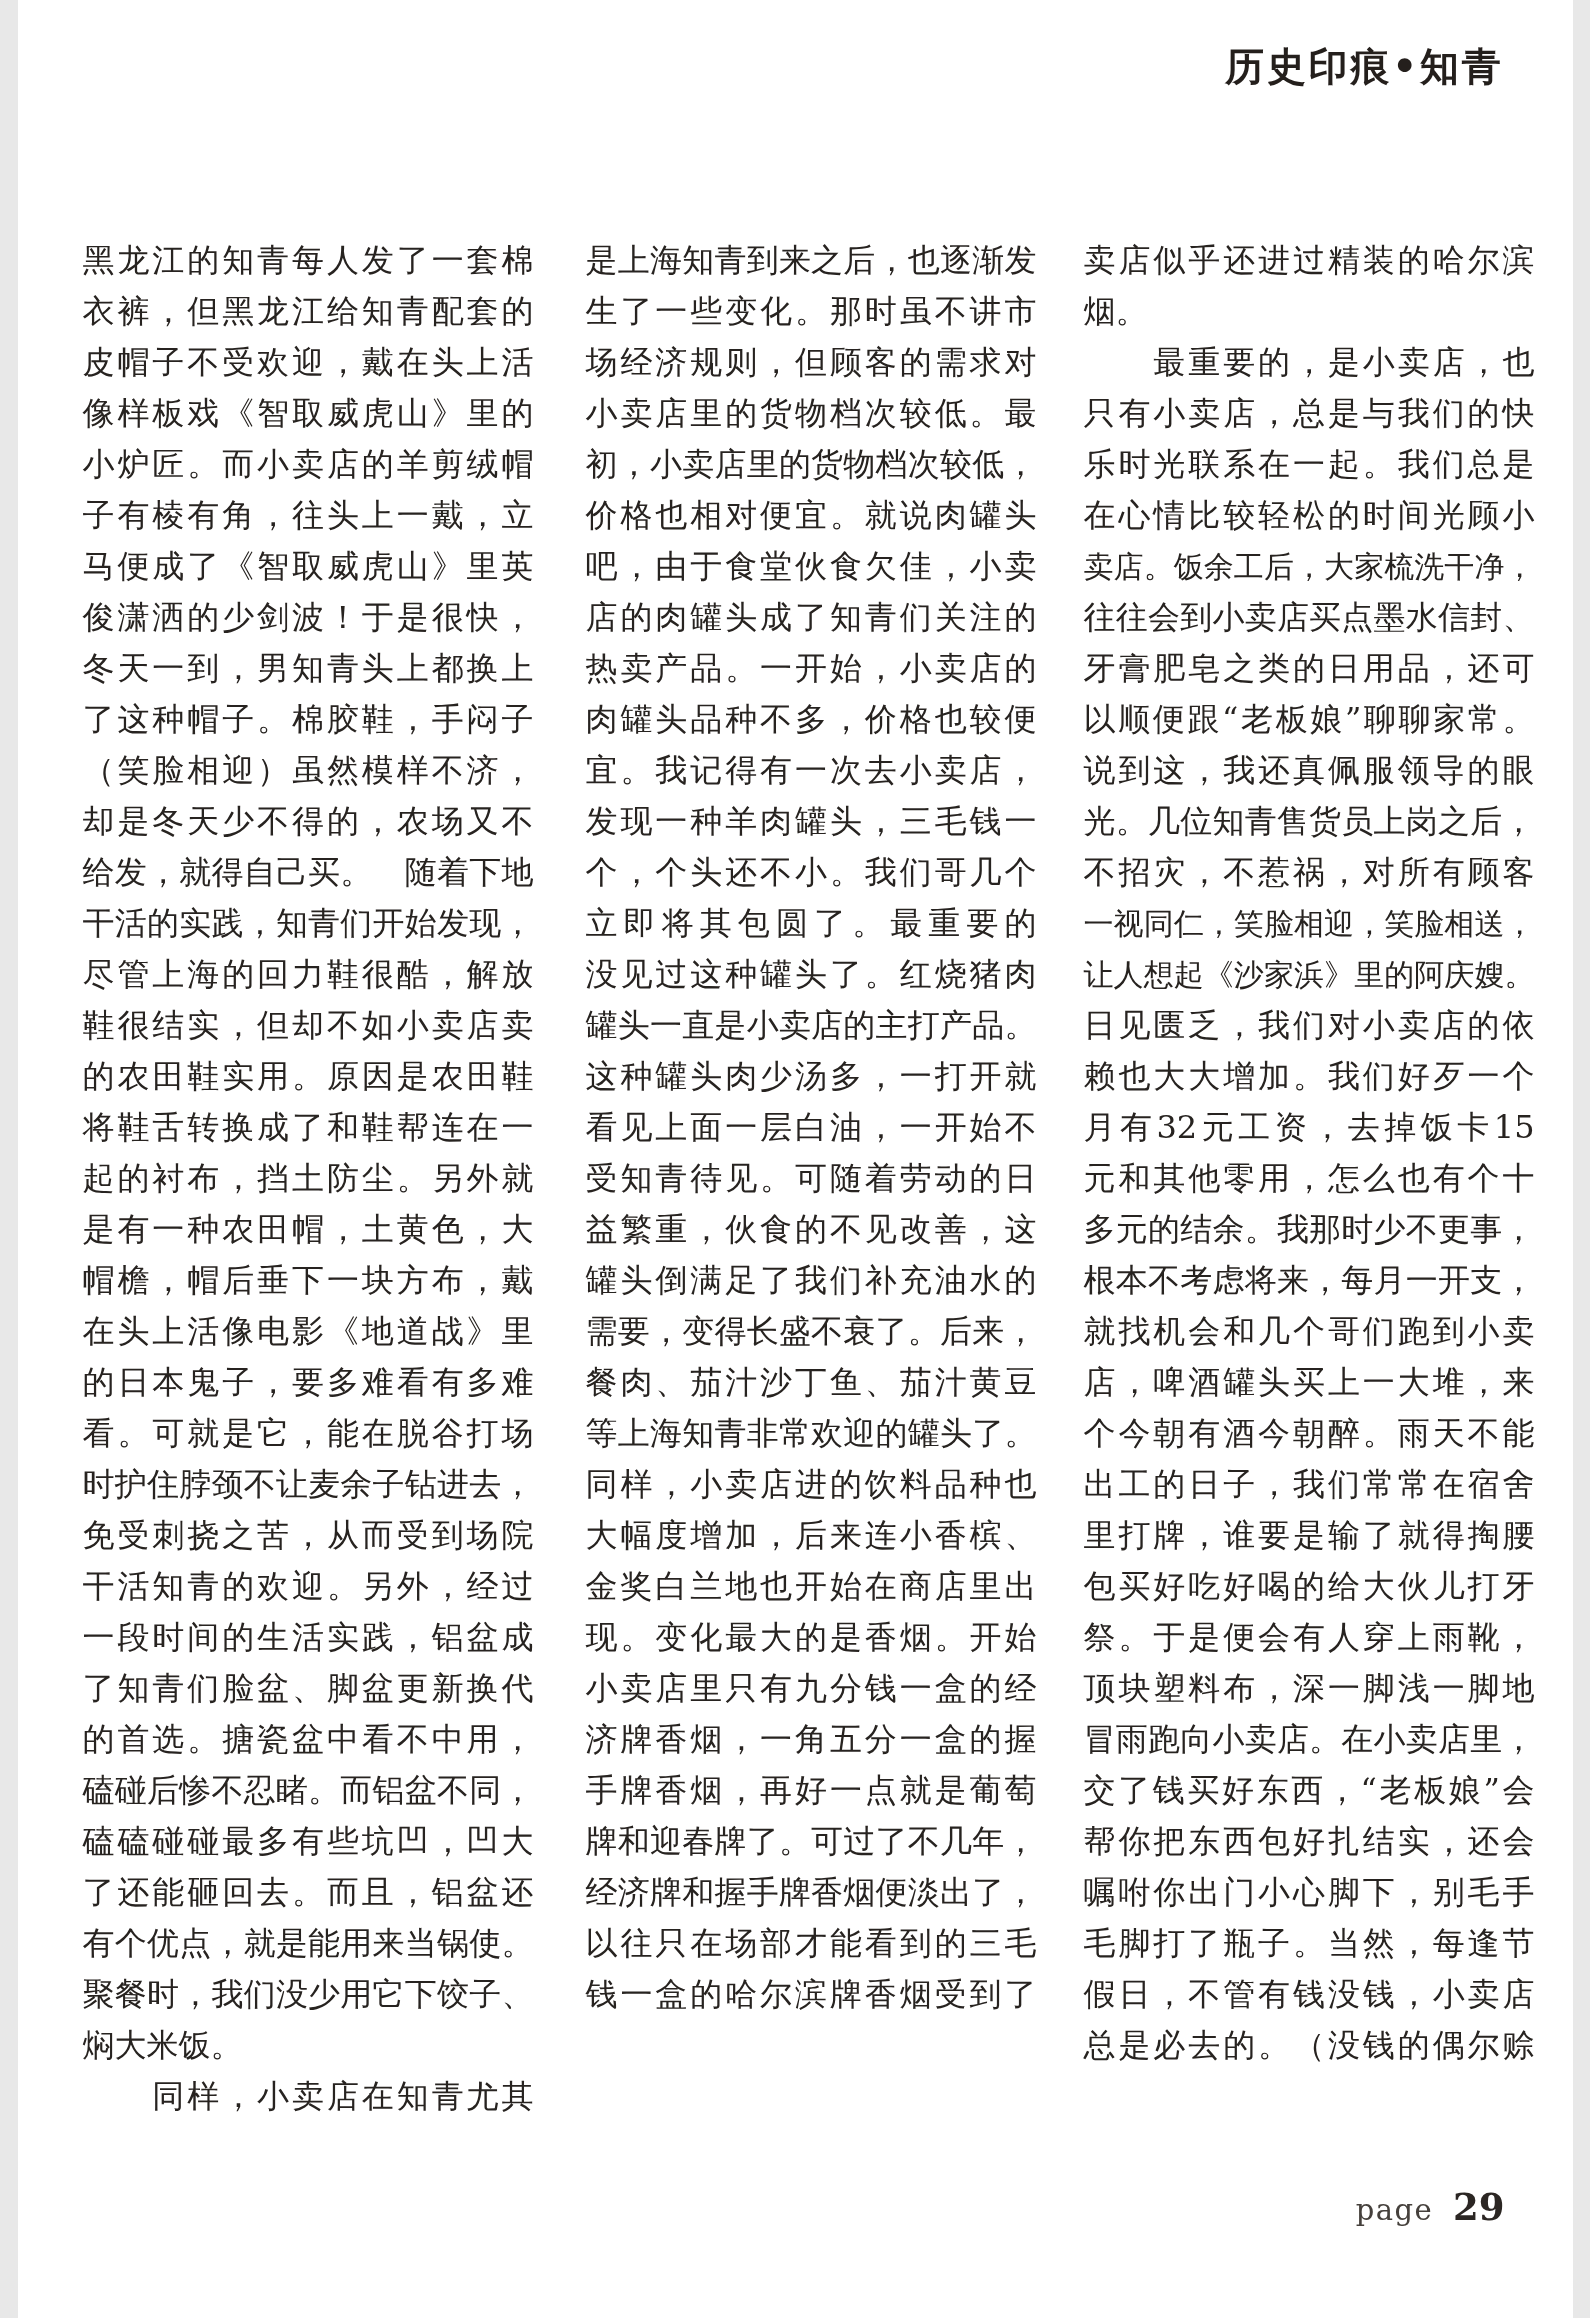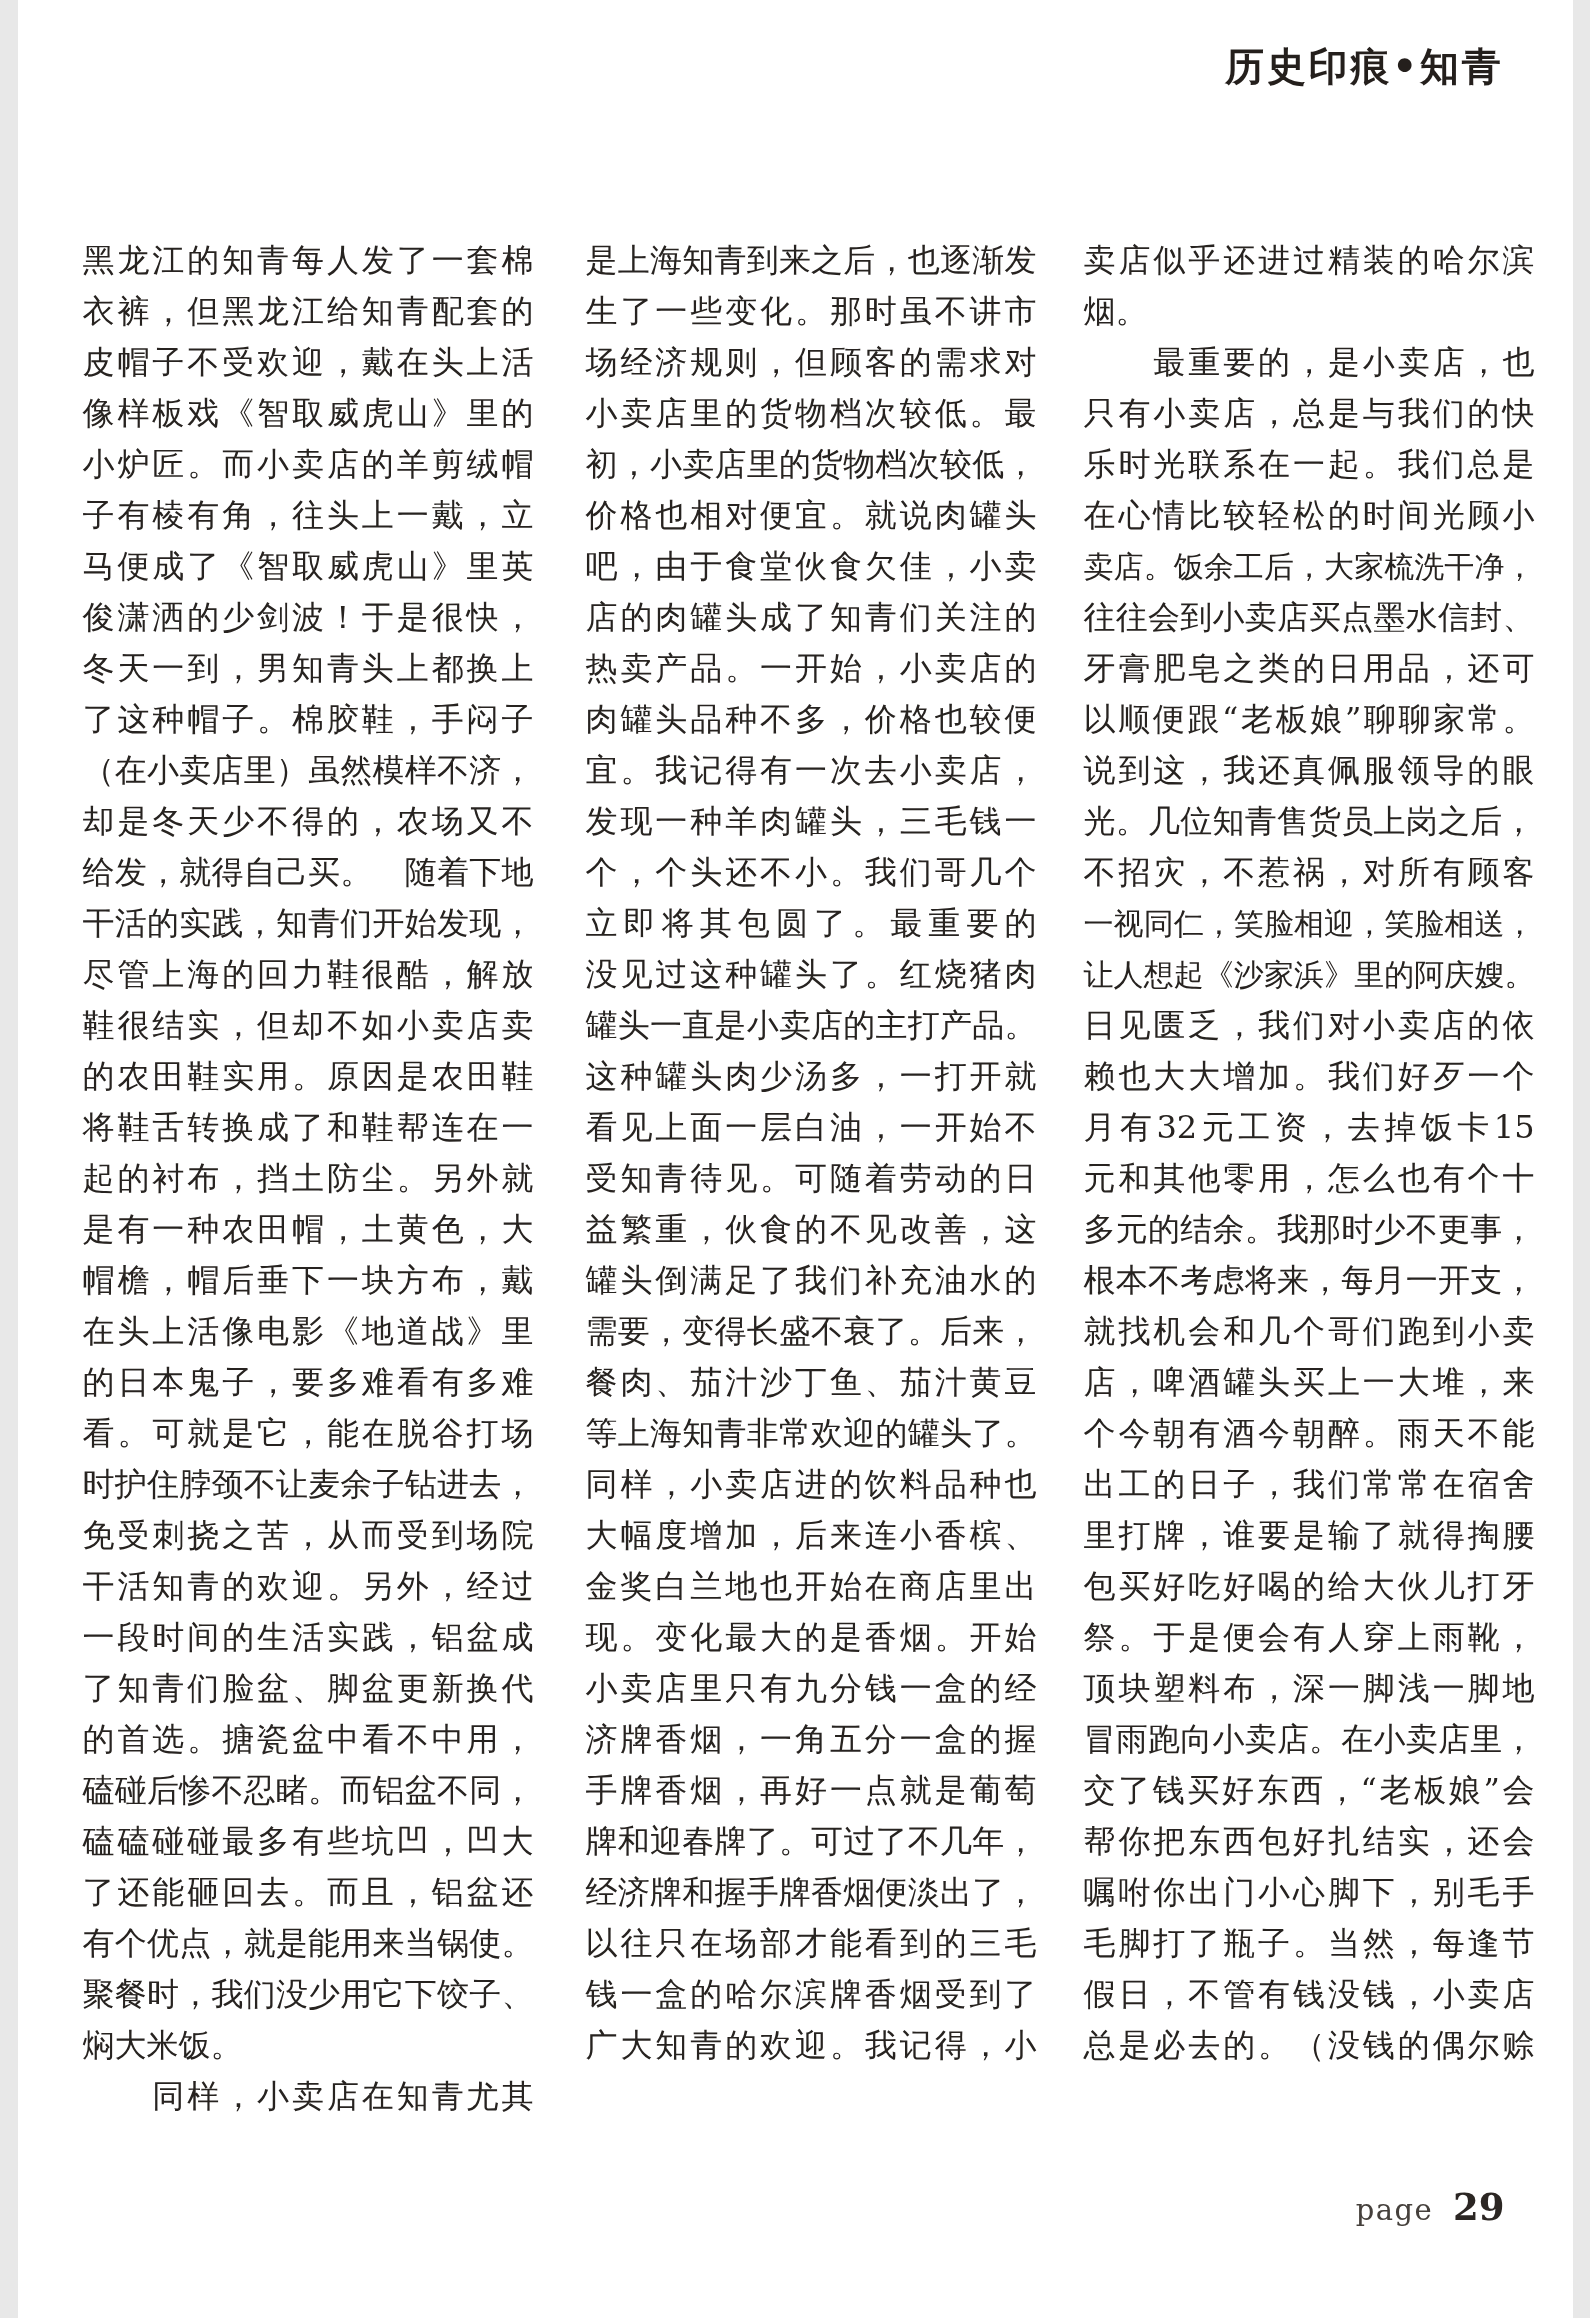--- a/index.html
+++ b/index.html
@@ -76,21 +76,21 @@
       <div class="line" style="">黑龙江的知青每人发了一套棉</div>
       <div class="line" style="">衣裤，但黑龙江给知青配套的</div>
       <div class="line" style="">皮帽子不受欢迎，戴在头上活</div>
       <div class="line" style="">像样板戏《智取威虎山》里的</div>
       <div class="line" style="">小炉匠。而小卖店的羊剪绒帽</div>
       <div class="line" style="">子有棱有角，往头上一戴，立</div>
       <div class="line" style="">马便成了《智取威虎山》里英</div>
       <div class="line" style="">俊潇洒的少剑波！于是很快，</div>
       <div class="line" style="">冬天一到，男知青头上都换上</div>
       <div class="line" style="">了这种帽子。棉胶鞋，手闷子</div>
-      <div class="line" style="">（在小卖店里）虽然模样不济，</div>
+      <div class="line" style="">（笑脸相迎）虽然模样不济，</div>
       <div class="line" style="">却是冬天少不得的，农场又不</div>
       <div class="line" style="">给发，就得自己买。　随着下地</div>
       <div class="line" style="">干活的实践，知青们开始发现，</div>
       <div class="line" style="">尽管上海的回力鞋很酷，解放</div>
       <div class="line" style="">鞋很结实，但却不如小卖店卖</div>
       <div class="line" style="">的农田鞋实用。原因是农田鞋</div>
       <div class="line" style="">将鞋舌转换成了和鞋帮连在一</div>
       <div class="line" style="">起的衬布，挡土防尘。另外就</div>
       <div class="line" style="">是有一种农田帽，土黄色，大</div>
       <div class="line" style="">帽檐，帽后垂下一块方布，戴</div>
@@ -141,21 +141,20 @@
       <div class="line" style="">大幅度增加，后来连小香槟、</div>
       <div class="line" style="">金奖白兰地也开始在商店里出</div>
       <div class="line" style="">现。变化最大的是香烟。开始</div>
       <div class="line" style="">小卖店里只有九分钱一盒的经</div>
       <div class="line" style="">济牌香烟，一角五分一盒的握</div>
       <div class="line" style="">手牌香烟，再好一点就是葡萄</div>
       <div class="line" style="">牌和迎春牌了。可过了不几年，</div>
       <div class="line" style="">经济牌和握手牌香烟便淡出了，</div>
       <div class="line" style="">以往只在场部才能看到的三毛</div>
       <div class="line" style="">钱一盒的哈尔滨牌香烟受到了</div>
-      <div class="line" style="">广大知青的欢迎。我记得，小</div>
     </div>
 
   <div class="column col-3">
       <div class="line" style="">卖店似乎还进过精装的哈尔滨</div>
       <div class="line nojust" style="">烟。</div>
       <div class="line" style="">　　最重要的，是小卖店，也</div>
       <div class="line" style="">只有小卖店，总是与我们的快</div>
       <div class="line" style="">乐时光联系在一起。我们总是</div>
       <div class="line" style="">在心情比较轻松的时间光顾小</div>
       <div class="line" style="font-size: 30px;">卖店。饭余工后，大家梳洗干净，</div>

